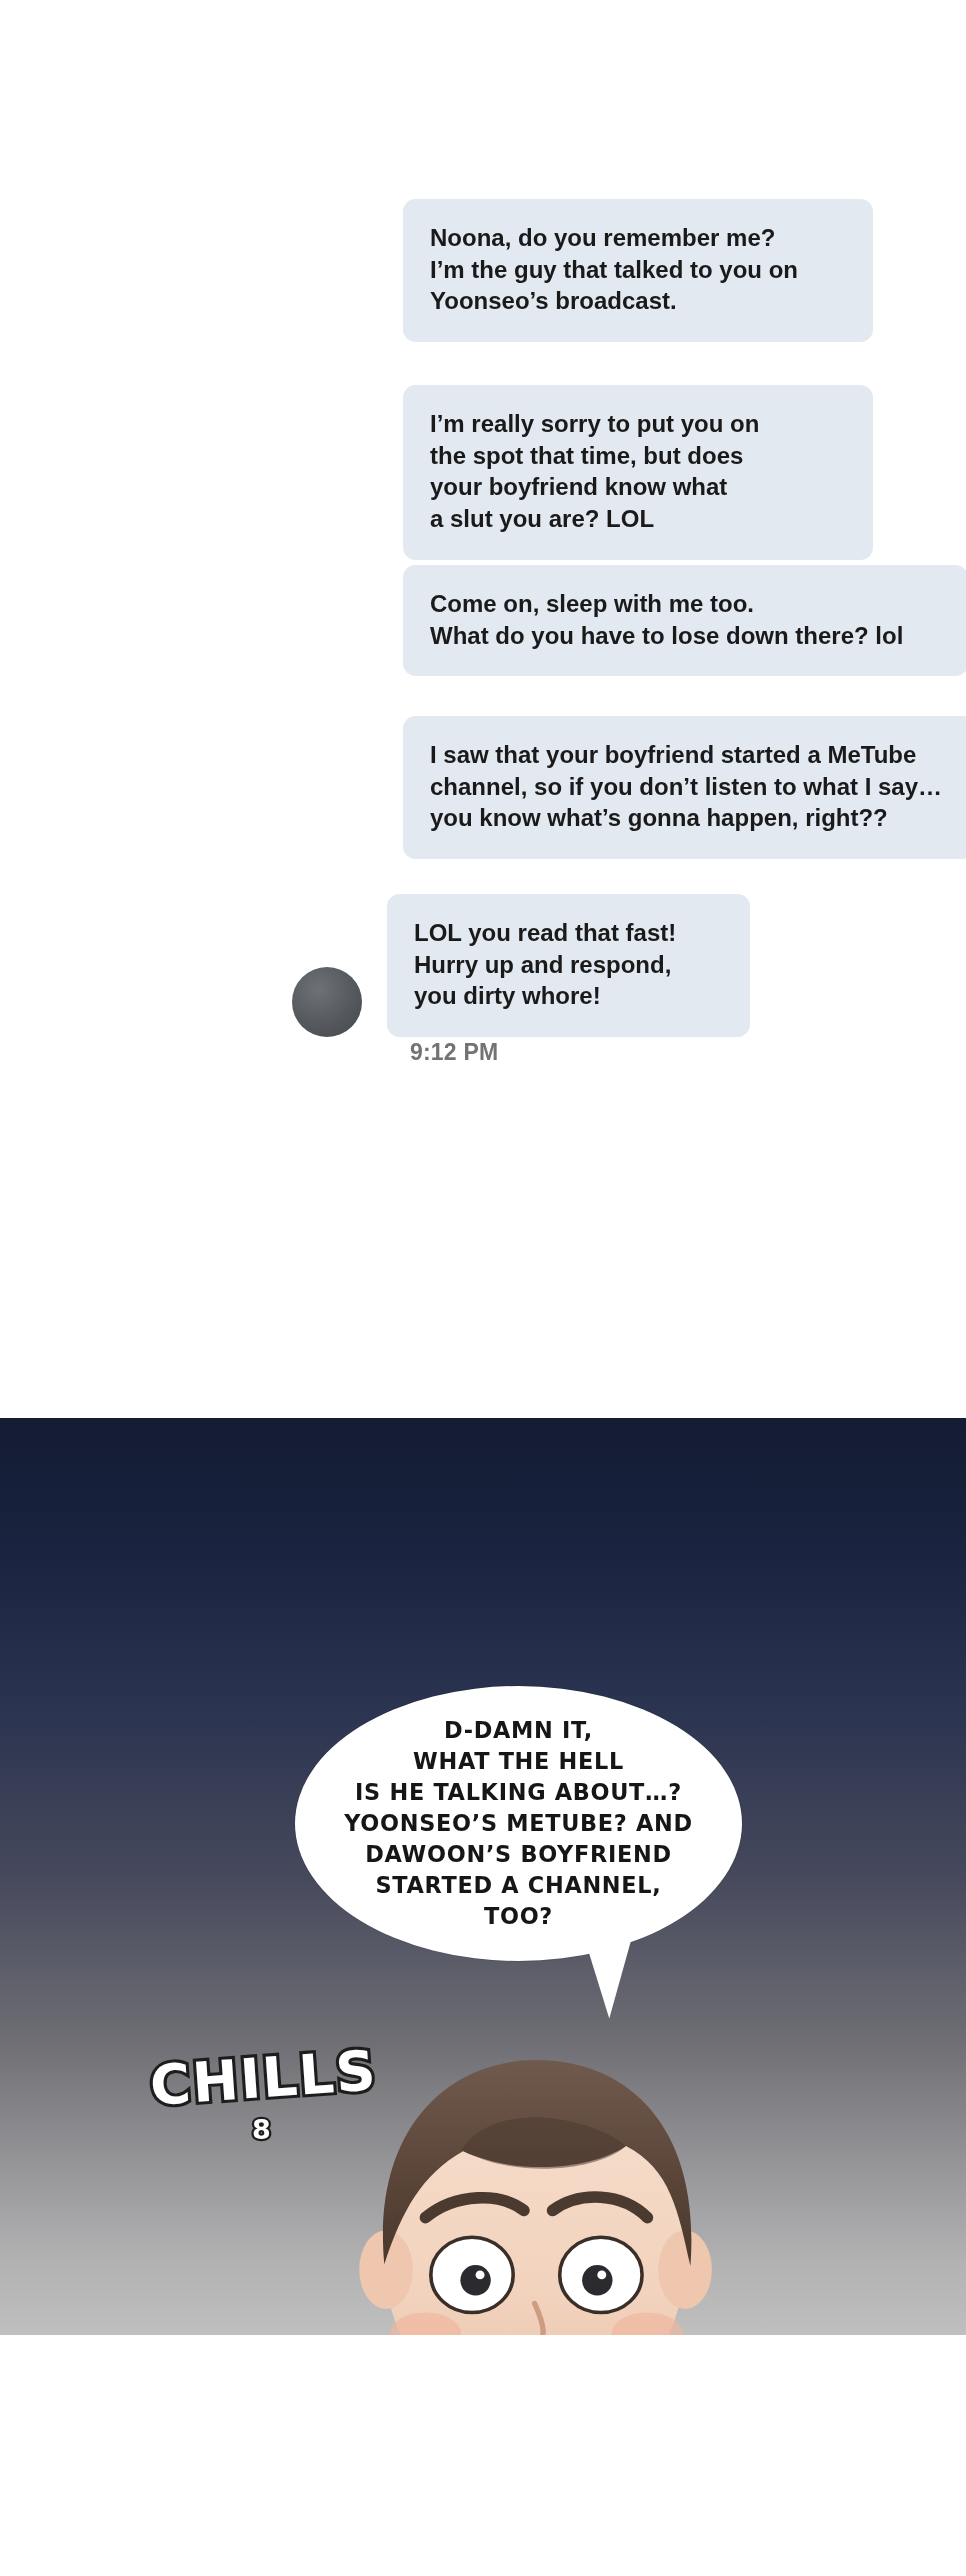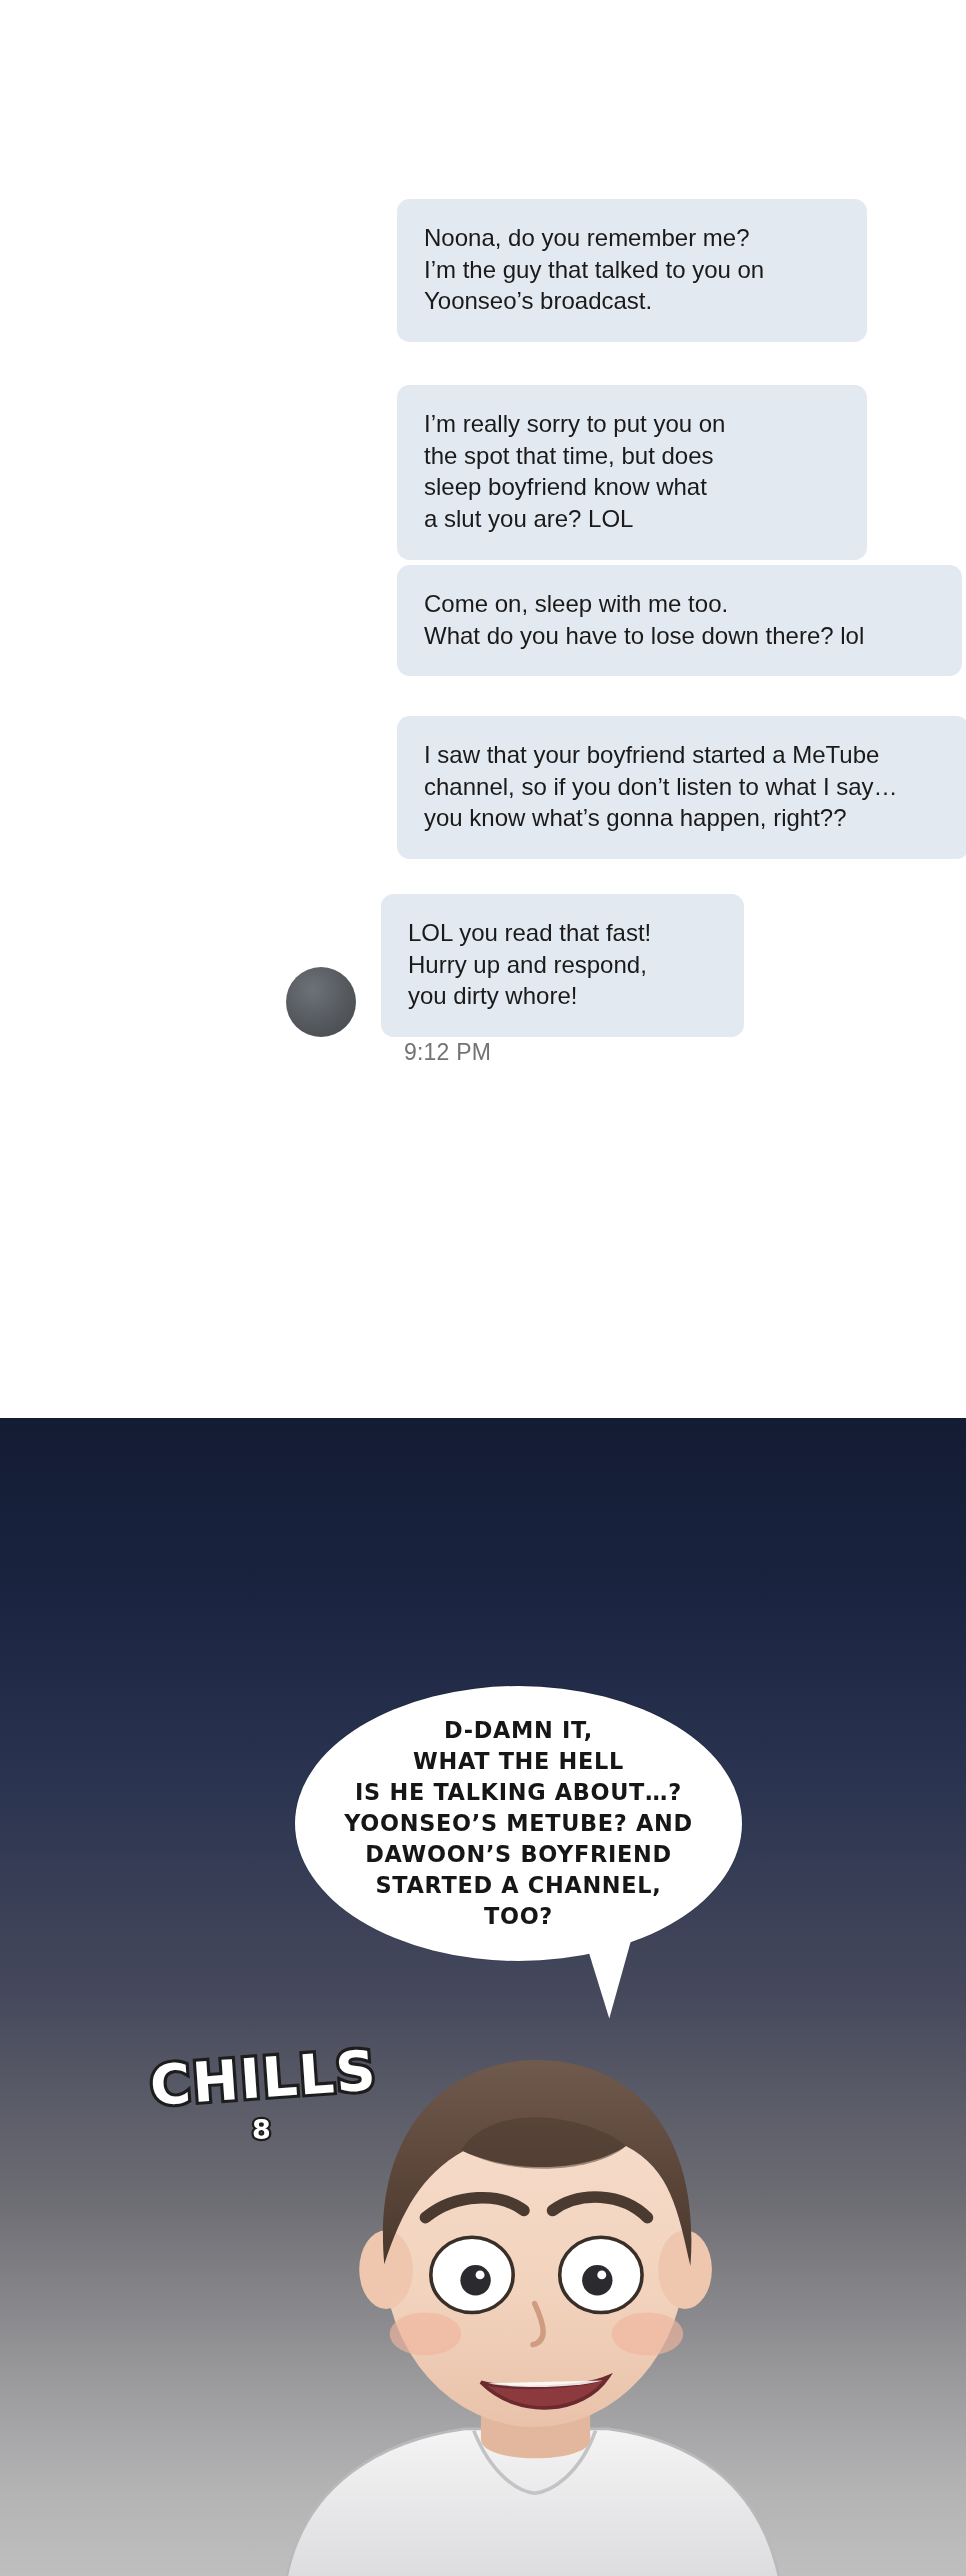--- a/index.html
+++ b/index.html
@@ -11,24 +11,25 @@
     width: 966px;
     height: 2576px;
     position: relative;
     overflow: hidden;
     font-family: "Liberation Sans", sans-serif;
   }
 
   
   #chat-panel {
     position: absolute;
-    left: 0; top: 0;
+    left: 6px; top: 0;
     width: 862px;
     height: 1418px;
     background: #ffffff;
+    font-weight: bold;
   }
 
   .bubble-row {
     position: absolute;
     display: flex;
     align-items: flex-end;
   }
 
   .bubble {
     background: #e3e9f0;
@@ -73,21 +74,21 @@
   #msg-5 { left: 286px; top: 894px; justify-content: space-between; }
   #msg-5 .bubble { width: 363px; }
 
   #chat-time { left: 404px; top: 1039px; }
 
   
   #scene-panel {
     position: absolute;
     left: 0; top: 1418px;
     width: 966px;
-    height: 1158px;
+    height: 917px;
     background: linear-gradient(180deg,
         #131c33 0%,
         #1b2440 16%,
         #2b3450 32%,
         #46495c 50%,
         #6e6e74 68%,
         #97979a 82%,
         #b2b2b3 92%,
         #bfbfc0 100%);
     overflow: hidden;
@@ -170,21 +171,21 @@
 
   <div class="bubble-row" id="msg-1">
     <div class="bubble">Noona, do you remember me?
 I’m the guy that talked to you on
 Yoonseo’s broadcast.</div>
   </div>
 
   <div class="bubble-row" id="msg-2">
     <div class="bubble">I’m really sorry to put you on
 the spot that time, but does
-sleep boyfriend know what
+your boyfriend know what
 a slut you are? LOL</div>
   </div>
 
   <div class="bubble-row" id="msg-3">
     <div class="bubble">Come on, sleep with me too.
 What do you have to lose down there? lol</div>
   </div>
 
   <div class="bubble-row" id="msg-4">
     <div class="bubble">I saw that your boyfriend started a MeTube

